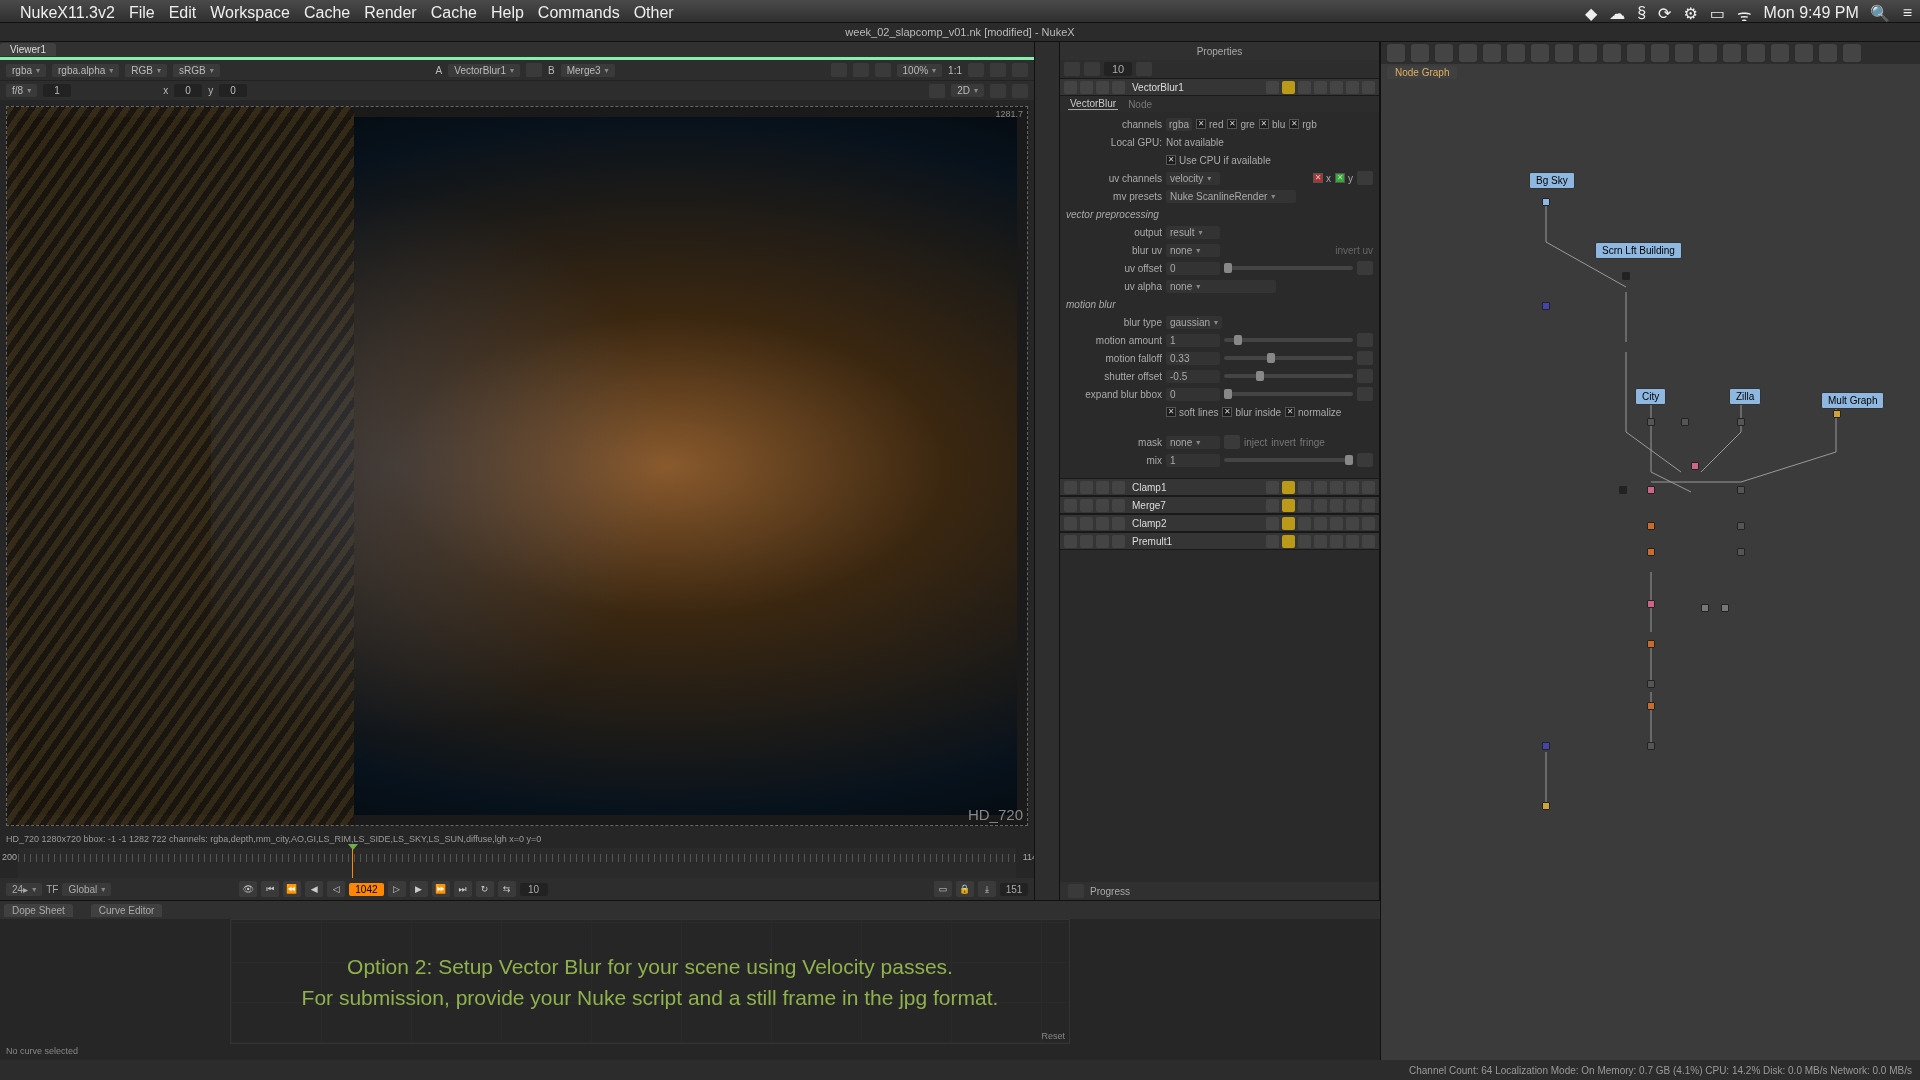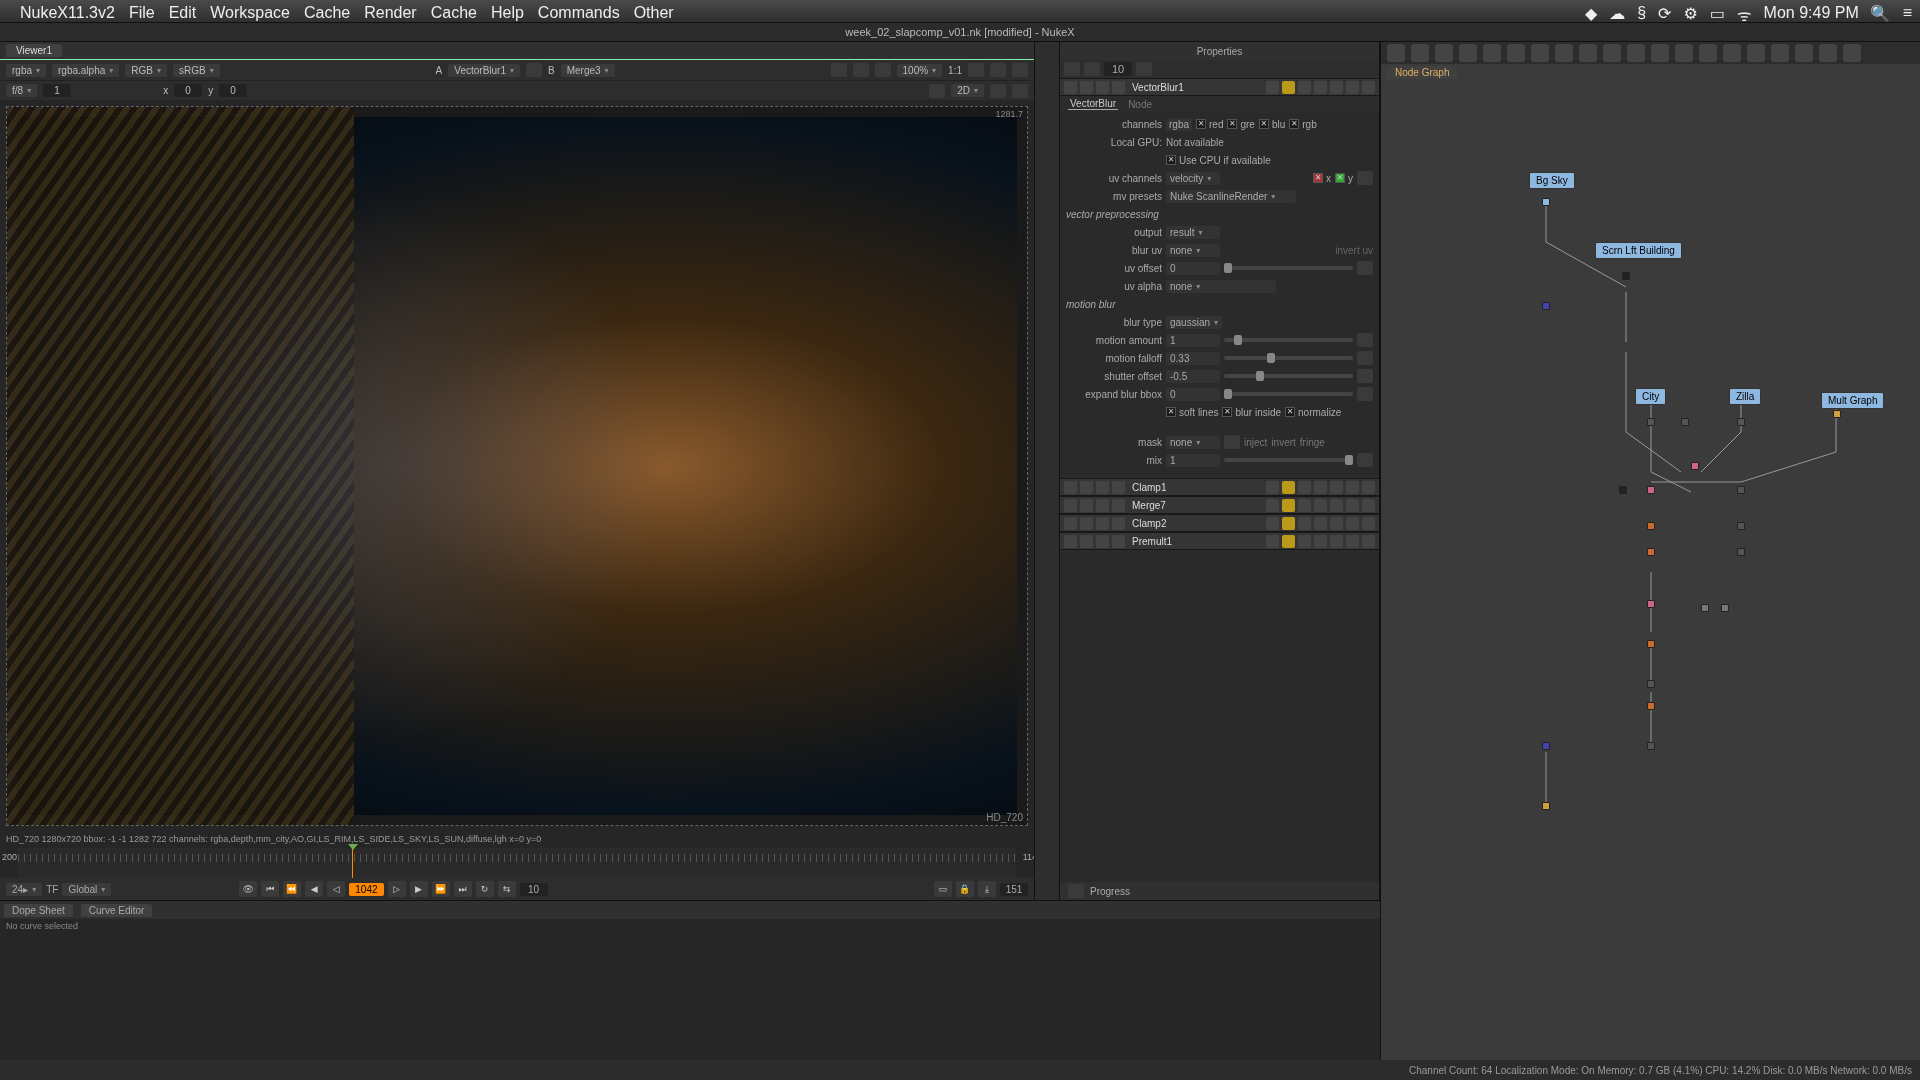--- a/index.html
+++ b/index.html
@@ -10,34 +10,34 @@
 .mac-bar .menu-item{margin-right:14px;cursor:default}
 .mac-bar .spacer{flex:1}
 .mac-bar .right-item{margin-left:12px}
 .mac-bar .right-icon{margin-left:12px}
 
 .title-bar{height:20px;background:#2b2b2b;color:#bbb;display:flex;align-items:center;justify-content:center;font-size:11px;border-top:1px solid #111;border-bottom:1px solid #111}
 
 .app{display:grid;grid-template-columns:1035px 25px 320px 1fr;grid-template-rows:1fr 160px 20px;height:1038px}
 
 .viewer-pane{grid-column:1;grid-row:1;background:#262626;display:flex;flex-direction:column;overflow:hidden;border-right:1px solid #111}
-.tab-row{height:18px;background:#303030;display:flex;align-items:center;padding-left:6px;border-bottom:1px solid #86efac}
+.tab-row{height:18px;background:#303030;display:flex;align-items:center;border-bottom:3px solid #86efac}
 .tab{padding:1px 10px;background:#404040;color:#ddd;font-size:10px;border-radius:3px 3px 0 0}
 .v-tool1{height:20px;background:#2d2d2d;display:flex;align-items:center;gap:6px;padding:0 6px;font-size:10px;color:#bbb}
 .dd{background:#3a3a3a;padding:1px 6px;border-radius:2px;display:inline-flex;align-items:center;gap:4px}
 .dd::after{content:"▾";font-size:8px;color:#888}
 .toolbtn{width:16px;height:14px;background:#3a3a3a;border-radius:2px;display:inline-block}
 .v-tool2{height:20px;background:#2d2d2d;display:flex;align-items:center;gap:6px;padding:0 6px;font-size:10px;color:#bbb;border-top:1px solid #222}
 .num-in{background:#222;padding:1px 4px;border-radius:2px;min-width:28px;text-align:center}
 .viewer-canvas{flex:1;background:#1a1a1a;position:relative;border:1px dashed #666;margin:6px}
 .viewer-canvas .img{position:absolute;inset:10px 10px 10px 10px;background:radial-gradient(ellipse at 65% 50%,#8a5a2d 0%,#3b2710 30%,#08121c 70%,#000 100%)}
 .viewer-canvas .bldg{position:absolute;left:0;top:0;width:34%;height:100%;background:repeating-linear-gradient(125deg,#3a2e18,#3a2e18 6px,#1c170e 6px,#1c170e 12px);opacity:.85}
 .viewer-canvas .debris{position:absolute;left:20%;top:12%;width:45%;height:76%;background:radial-gradient(circle at 40% 50%,rgba(90,110,150,.3),transparent 70%)}
 .viewer-label-tr{position:absolute;top:2px;right:4px;color:#888;font-size:9px}
-.viewer-label-br{position:absolute;bottom:2px;right:4px;color:#888;font-size:10px}
+.viewer-label-br{position:absolute;bottom:2px;right:4px;color:#888;font-size:15px}
 .viewer-status{height:16px;background:#262626;color:#9a9a9a;font-size:9px;padding:2px 6px}
 .timeline{height:30px;background:#2a2a2a;position:relative;margin:0 18px}
 .timeline .ticks{position:absolute;left:0;right:0;top:6px;height:8px;background:repeating-linear-gradient(90deg,#555 0,#555 1px,transparent 1px,transparent 6px)}
 .timeline .start{position:absolute;left:-16px;top:4px;font-size:9px}
 .timeline .end{position:absolute;right:-26px;top:4px;font-size:9px}
 .timeline .ph{position:absolute;left:33.5%;top:0;width:1px;height:100%;background:#f80}
 .timeline .phhead{position:absolute;left:calc(33.5% - 4px);top:-4px;width:0;height:0;border-left:5px solid transparent;border-right:5px solid transparent;border-top:6px solid #6fae4a}
 .play-row{height:22px;background:#2d2d2d;display:flex;align-items:center;gap:4px;padding:0 6px;font-size:10px}
 .pbtn{width:18px;height:16px;background:#3a3a3a;border-radius:2px;display:inline-flex;align-items:center;justify-content:center;color:#ccc;font-size:9px}
 .frame-disp{background:#f80;color:#000;padding:1px 6px;font-weight:normal;border-radius:2px}
@@ -69,21 +69,21 @@
 
 .graph-pane{grid-column:4;grid-row:1 / span 2;background:#3b3b3b;position:relative;overflow:hidden;border-left:1px solid #111}
 .graph-toolbar{height:22px;background:#2d2d2d;display:flex;align-items:center;gap:6px;padding:0 6px}
 .graph-toolbar .gb{width:18px;height:18px;background:#444;border-radius:3px}
 .graph-tab{position:absolute;left:6px;top:24px;padding:1px 8px;background:#404040;color:#e0b060;font-size:10px;border-radius:3px 3px 0 0}
 .gnode{position:absolute;padding:2px 6px;background:#8fb8e0;color:#000;font-size:10px;border-radius:2px;border:1px solid #333}
 .gdot{position:absolute;width:8px;height:8px;background:#555;border:1px solid #222;border-radius:1px}
 svg.wires{position:absolute;inset:0;width:100%;height:100%}
 
 .curve-row{grid-column:1 / span 3;grid-row:2;background:#262626;display:flex;flex-direction:column;border-top:1px solid #111}
-.curve-tabs{height:18px;background:#303030;display:flex;align-items:center;gap:8px;padding:0 4px;font-size:10px}
+.curve-tabs{height:18px;background:#303030;display:flex;align-items:center;gap:18px;padding:0 4px;font-size:10px}
 .curve-tabs .ct{padding:1px 8px;background:#404040;border-radius:3px 3px 0 0}
 .curve-body{flex:1;position:relative;background:repeating-linear-gradient(90deg,#2a2a2a 0,#2a2a2a 1px,transparent 1px,transparent 90px),repeating-linear-gradient(0deg,#2a2a2a 0,#2a2a2a 1px,transparent 1px,transparent 40px);margin:0 310px 0 230px;border:1px solid #333}
 .overlay-text{position:absolute;left:50%;top:50%;transform:translate(-50%,-50%);text-align:center;color:#8fb24c;font-size:21px;line-height:1.5;width:860px}
 .curve-status{height:16px;color:#888;font-size:9px;padding:2px 6px}
 .curve-right{position:absolute;right:4px;bottom:2px;font-size:9px;color:#888}
 
 .status-bar{grid-column:1 / -1;grid-row:3;background:#2c2c2c;color:#9a9a9a;font-size:10px;display:flex;align-items:center;justify-content:flex-end;padding:0 8px}
 </style>
 </head>
 <body>
@@ -520,19 +520,26 @@
     <div class="gdot" style="left:266px;top:700px"></div>
     <div class="gdot" style="left:161px;top:700px;background:#44a"></div>
     <div class="gdot" style="left:161px;top:760px;background:#cfa13a"></div>
   </div>
 
   <div class="curve-row">
     <div class="curve-tabs">
       <span class="ct">Dope Sheet</span>
       <span class="ct">Curve Editor</span>
     </div>
+    <div class="curve-body">
+      <div class="overlay-text">
+        <div>Option 2: Setup Vector Blur for your scene using Velocity passes.</div>
+        <div>For submission, provide your Nuke script and a still frame in the jpg format.</div>
+      </div>
+      <span class="curve-right">Reset</span>
+    </div>
     <div class="curve-status">No curve selected</div>
   </div>
 
   <div class="status-bar">
     <span>Channel Count: 64 Localization Mode: On  Memory: 0.7 GB (4.1%) CPU: 14.2%  Disk: 0.0 MB/s Network: 0.0 MB/s</span>
   </div>
 </div>
 
 </body></html>

